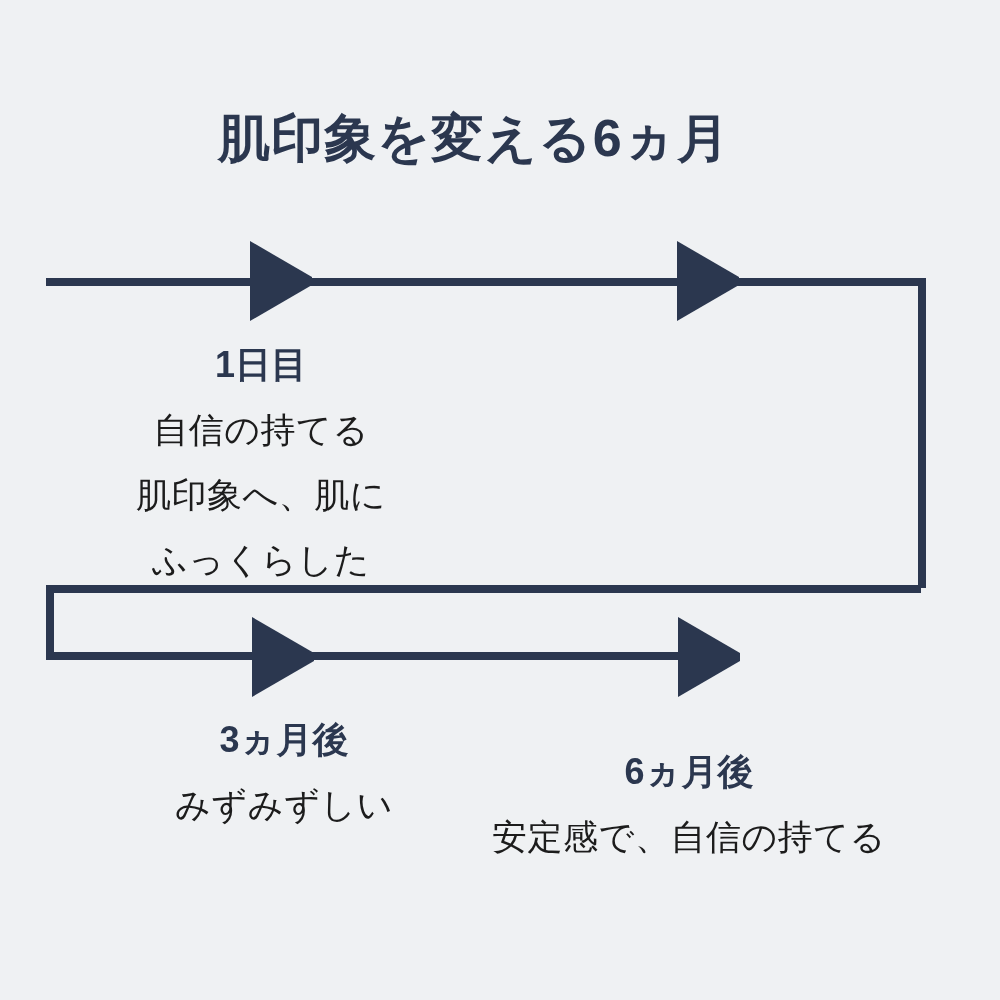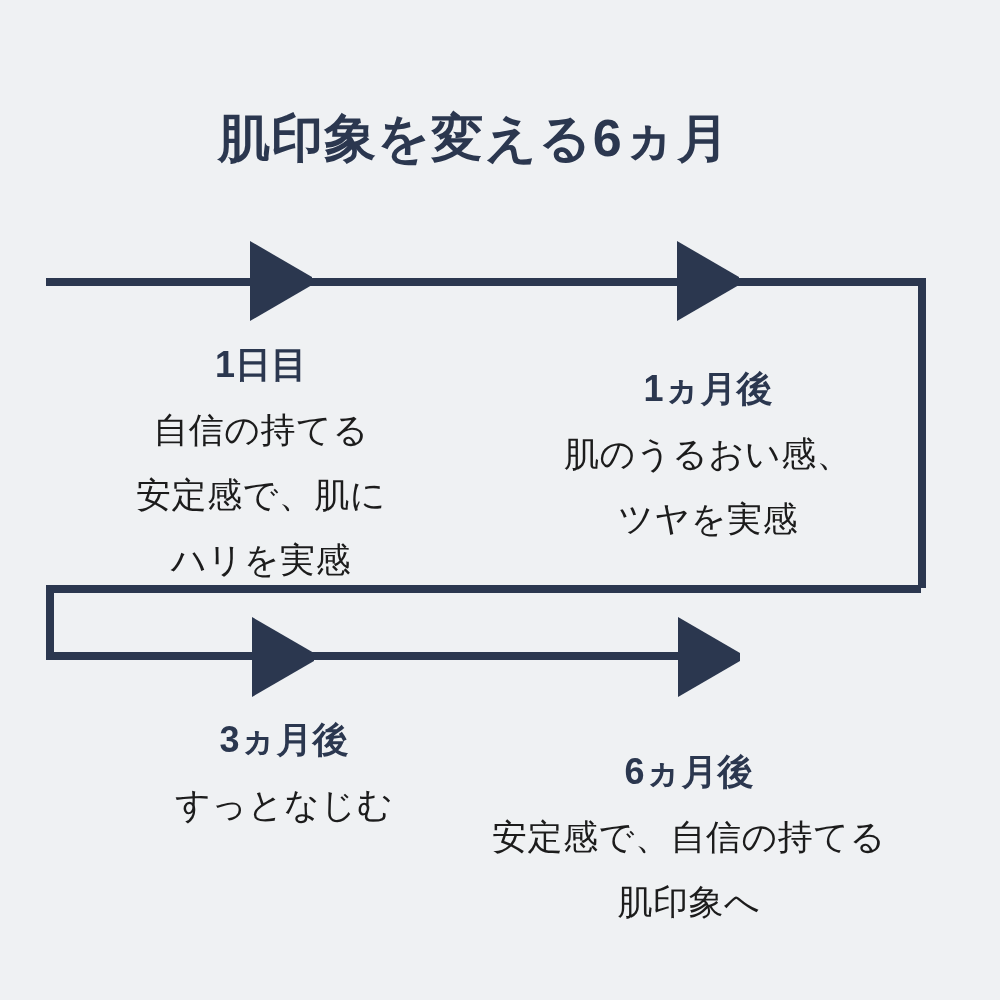--- a/index.html
+++ b/index.html
@@ -88,34 +88,28 @@
   <div class="tl-line tl-bottom"></div>
 
   <div class="arrow a1"></div>
   <div class="arrow a2"></div>
   <div class="arrow a3"></div>
   <div class="arrow a4"></div>
 
   <div class="milestone m1">
     <div class="milestone-label">1日目</div>
     <div class="milestone-line">自信の持てる</div>
-    <div class="milestone-line">安定感で、肌に</div>
-    <div class="milestone-line">ハリを実感</div>
+    <div class="milestone-line">肌印象へ、肌に</div>
+    <div class="milestone-line">ふっくらした</div>
   </div>
 
-  <div class="milestone m2">
-    <div class="milestone-label">1ヵ月後</div>
-    <div class="milestone-line">肌のうるおい感、</div>
-    <div class="milestone-line">ツヤを実感</div>
-  </div>
 
   <div class="milestone m3">
     <div class="milestone-label">3ヵ月後</div>
-    <div class="milestone-line">すっとなじむ</div>
+    <div class="milestone-line">みずみずしい</div>
   </div>
 
   <div class="milestone m4">
     <div class="milestone-label">6ヵ月後</div>
     <div class="milestone-line">安定感で、自信の持てる</div>
-    <div class="milestone-line">肌印象へ</div>
   </div>
 
 </div>
 
 </body></html>

